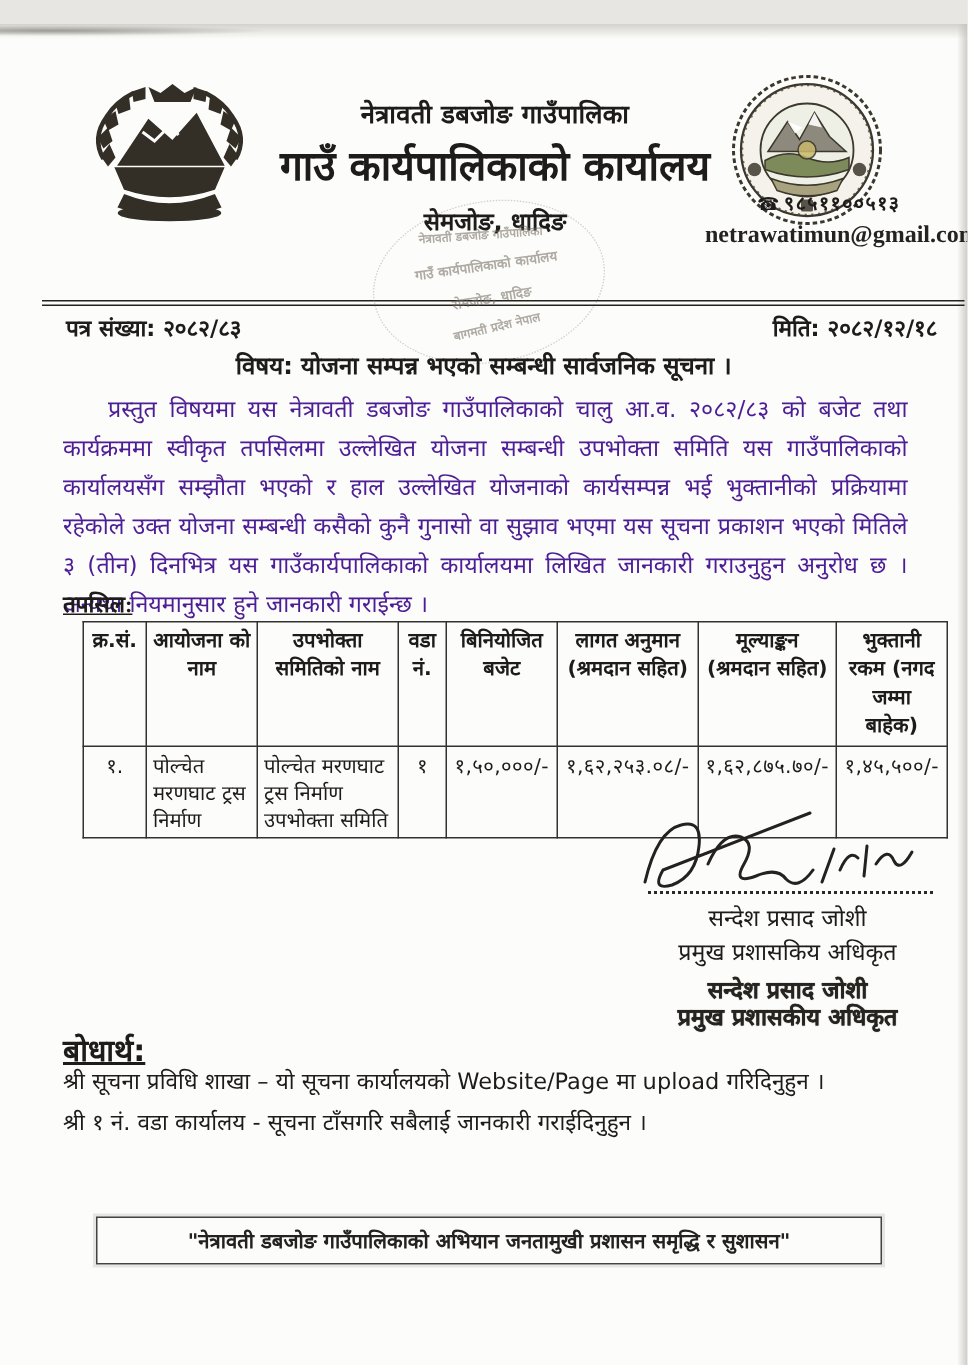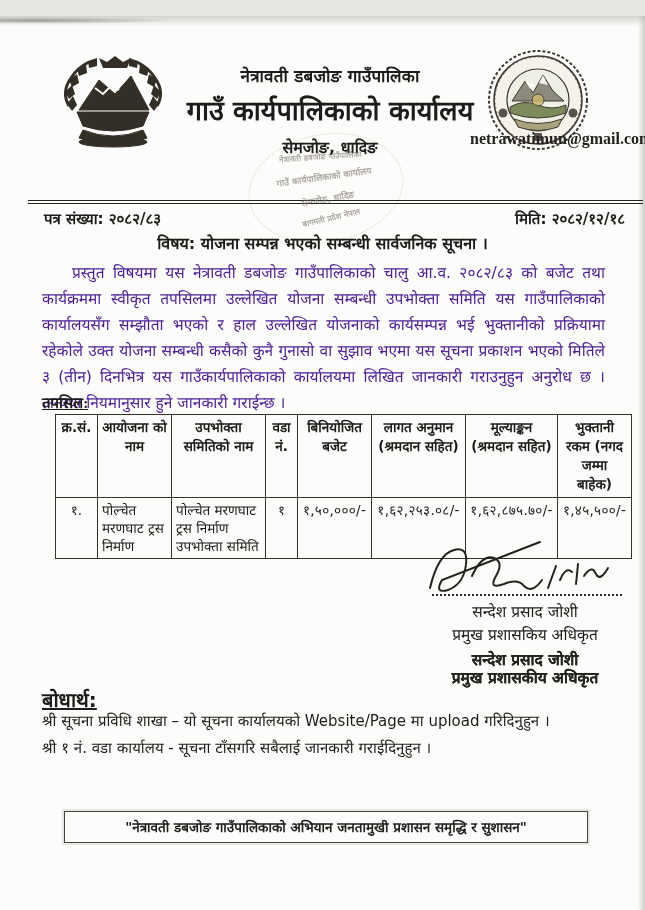--- a/index.html
+++ b/index.html
@@ -160,20 +160,23 @@
     </svg>
   </div>
 
   <div class="head-center">
     <div class="muni-name">नेत्रावती डबजोङ गाउँपालिका</div>
     <div class="office-name">गाउँ कार्यपालिकाको कार्यालय</div>
     <div class="addr1">सेमजोङ, धादिङ</div>
   </div>
 
   <div class="contact">
+    <div class="phone-line">
+      <span class="ph-icon">☎</span><span>९८५११००५१३</span>
+    </div>
     <div class="email-line">netrawatimun@gmail.com</div>
   </div>
 
   <div class="double-rule"></div>
 
   <div class="ref-line">
     <span>पत्र संख्या:</span>
     <span>२०८२/८३</span>
   </div>
   <div class="date-line">

